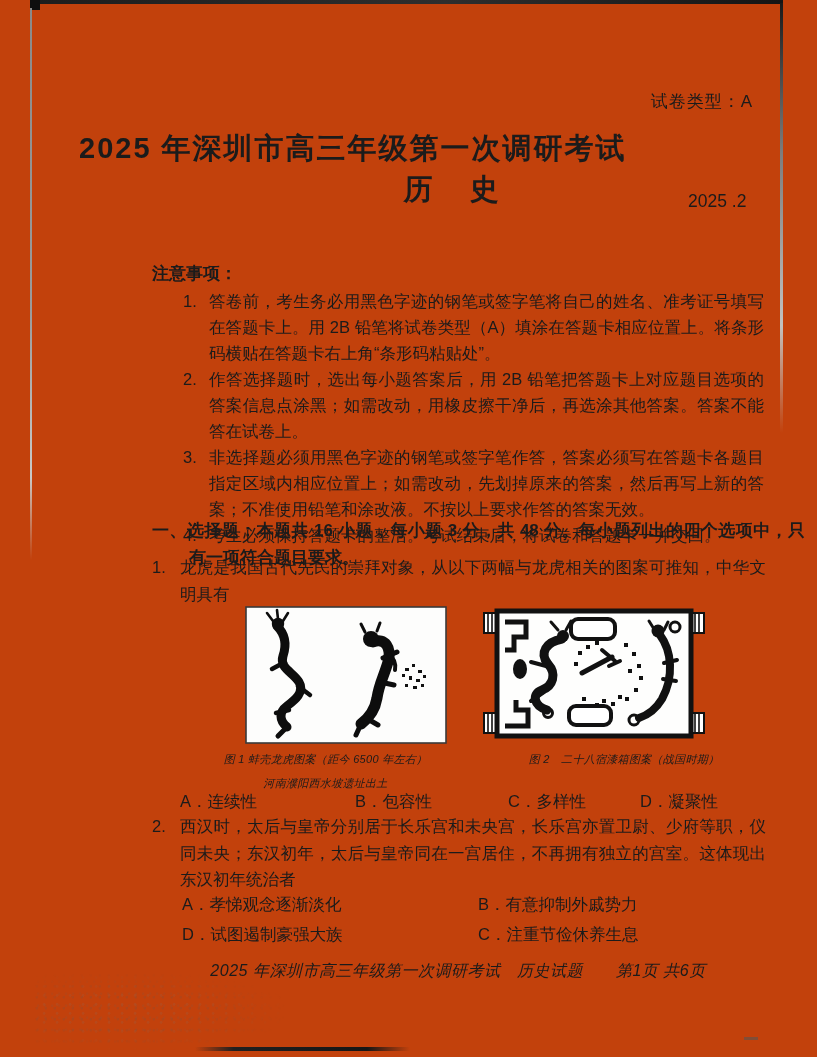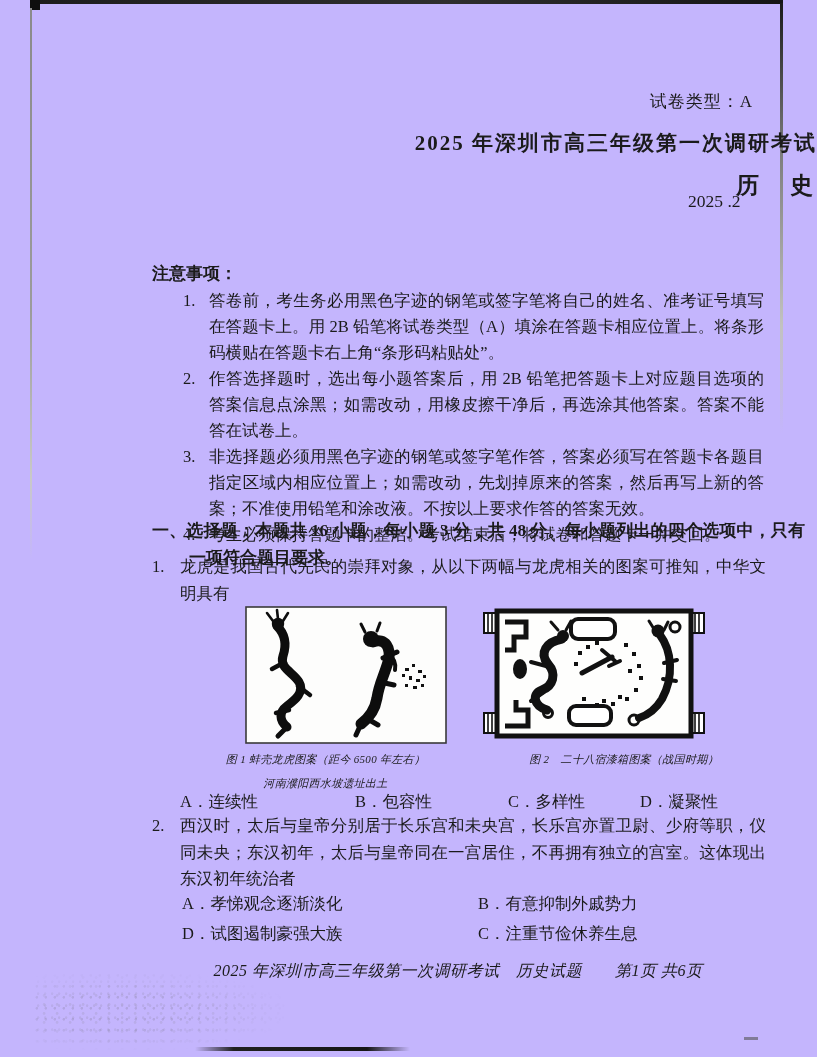--- a/index.html
+++ b/index.html
@@ -1,19 +1,19 @@
 <!DOCTYPE html>
 <html><head>
 <meta charset="utf-8">
 <style>
   html,body{margin:0;padding:0;background:#e8e8e6;}
   .page{
     position:relative;width:817px;height:1057px;margin:0 auto;
-    background:#c4b5fd;overflow:hidden;color:#1b1b1b;
-    font-family:Liberation Serif, serif;
+    background:#c2410c;overflow:hidden;color:#1b1b1b;
+    font-family:Liberation Sans, sans-serif;
   }
   
   .art{position:absolute;pointer-events:none;}
   .art-top{left:33px;top:0;width:750px;height:4px;
     background:linear-gradient(to right,#1d1d1d 0%,#2e2e2e 55%,#151515 100%);}
   .art-corner{left:30px;top:0;width:10px;height:10px;background:#0e0e0e;}
   .art-left{left:30px;top:8px;width:2px;height:552px;
     background:linear-gradient(to bottom,#8a8a8a 0%,#9b9b9b 55%,#c9c9c7 85%,rgba(200,200,198,0) 100%);}
   .art-right{left:780px;top:3px;width:3px;height:430px;
     background:linear-gradient(to bottom,#1a1a1a 0%,#7d7d7d 35%,#c2c2c0 75%,rgba(194,194,192,0) 100%);}
@@ -23,24 +23,24 @@
   .art-noise{left:35px;top:972px;width:250px;height:78px;opacity:.5;
     background-image:
       radial-gradient(circle at 20% 30%,rgba(90,90,88,.35) 1px,transparent 1.6px),
       radial-gradient(circle at 70% 60%,rgba(120,120,118,.3) 1px,transparent 1.8px),
       radial-gradient(circle at 45% 80%,rgba(100,100,98,.25) 1px,transparent 1.5px);
     background-size:9px 11px,13px 9px,7px 12px;
     -webkit-mask-image:radial-gradient(ellipse at 35% 50%,#000 30%,transparent 75%);
     mask-image:radial-gradient(ellipse at 35% 50%,#000 30%,transparent 75%);}
   
   .paper-type{position:absolute;right:64px;top:90px;font-size:17px;letter-spacing:1px;}
-  .title{position:absolute;left:79px;right:0;top:129px;text-align:right;
-    font-size:21px;font-weight:700;letter-spacing:2px;}
-  .subject{position:absolute;left:89px;right:0;top:170px;text-align:right;
-    font-size:23px;font-weight:700;letter-spacing:4px;}
+  .title{position:absolute;left:79px;right:0;top:129px;text-align:left;
+    font-size:29px;font-weight:700;letter-spacing:2px;}
+  .subject{position:absolute;left:89px;right:0;top:170px;text-align:center;
+    font-size:29px;font-weight:700;letter-spacing:4px;}
   .date{position:absolute;left:688px;top:191px;font-size:17.5px;}
   .info{position:absolute;left:65px;right:0;top:224px;text-align:center;
     font-size:17px;font-style:italic;letter-spacing:.5px;}
   
   .notice{position:absolute;left:152px;top:261px;width:612px;font-size:16.5px;line-height:26px;}
   .notice-heading{font-weight:700;font-size:17px;}
   .n-item{display:flex;align-items:flex-start;margin-top:0;}
   .n-list{margin-top:1px;padding-left:31px;}
   .n-num{flex:0 0 26px;}
   .n-text{flex:1;text-align:justify;}

